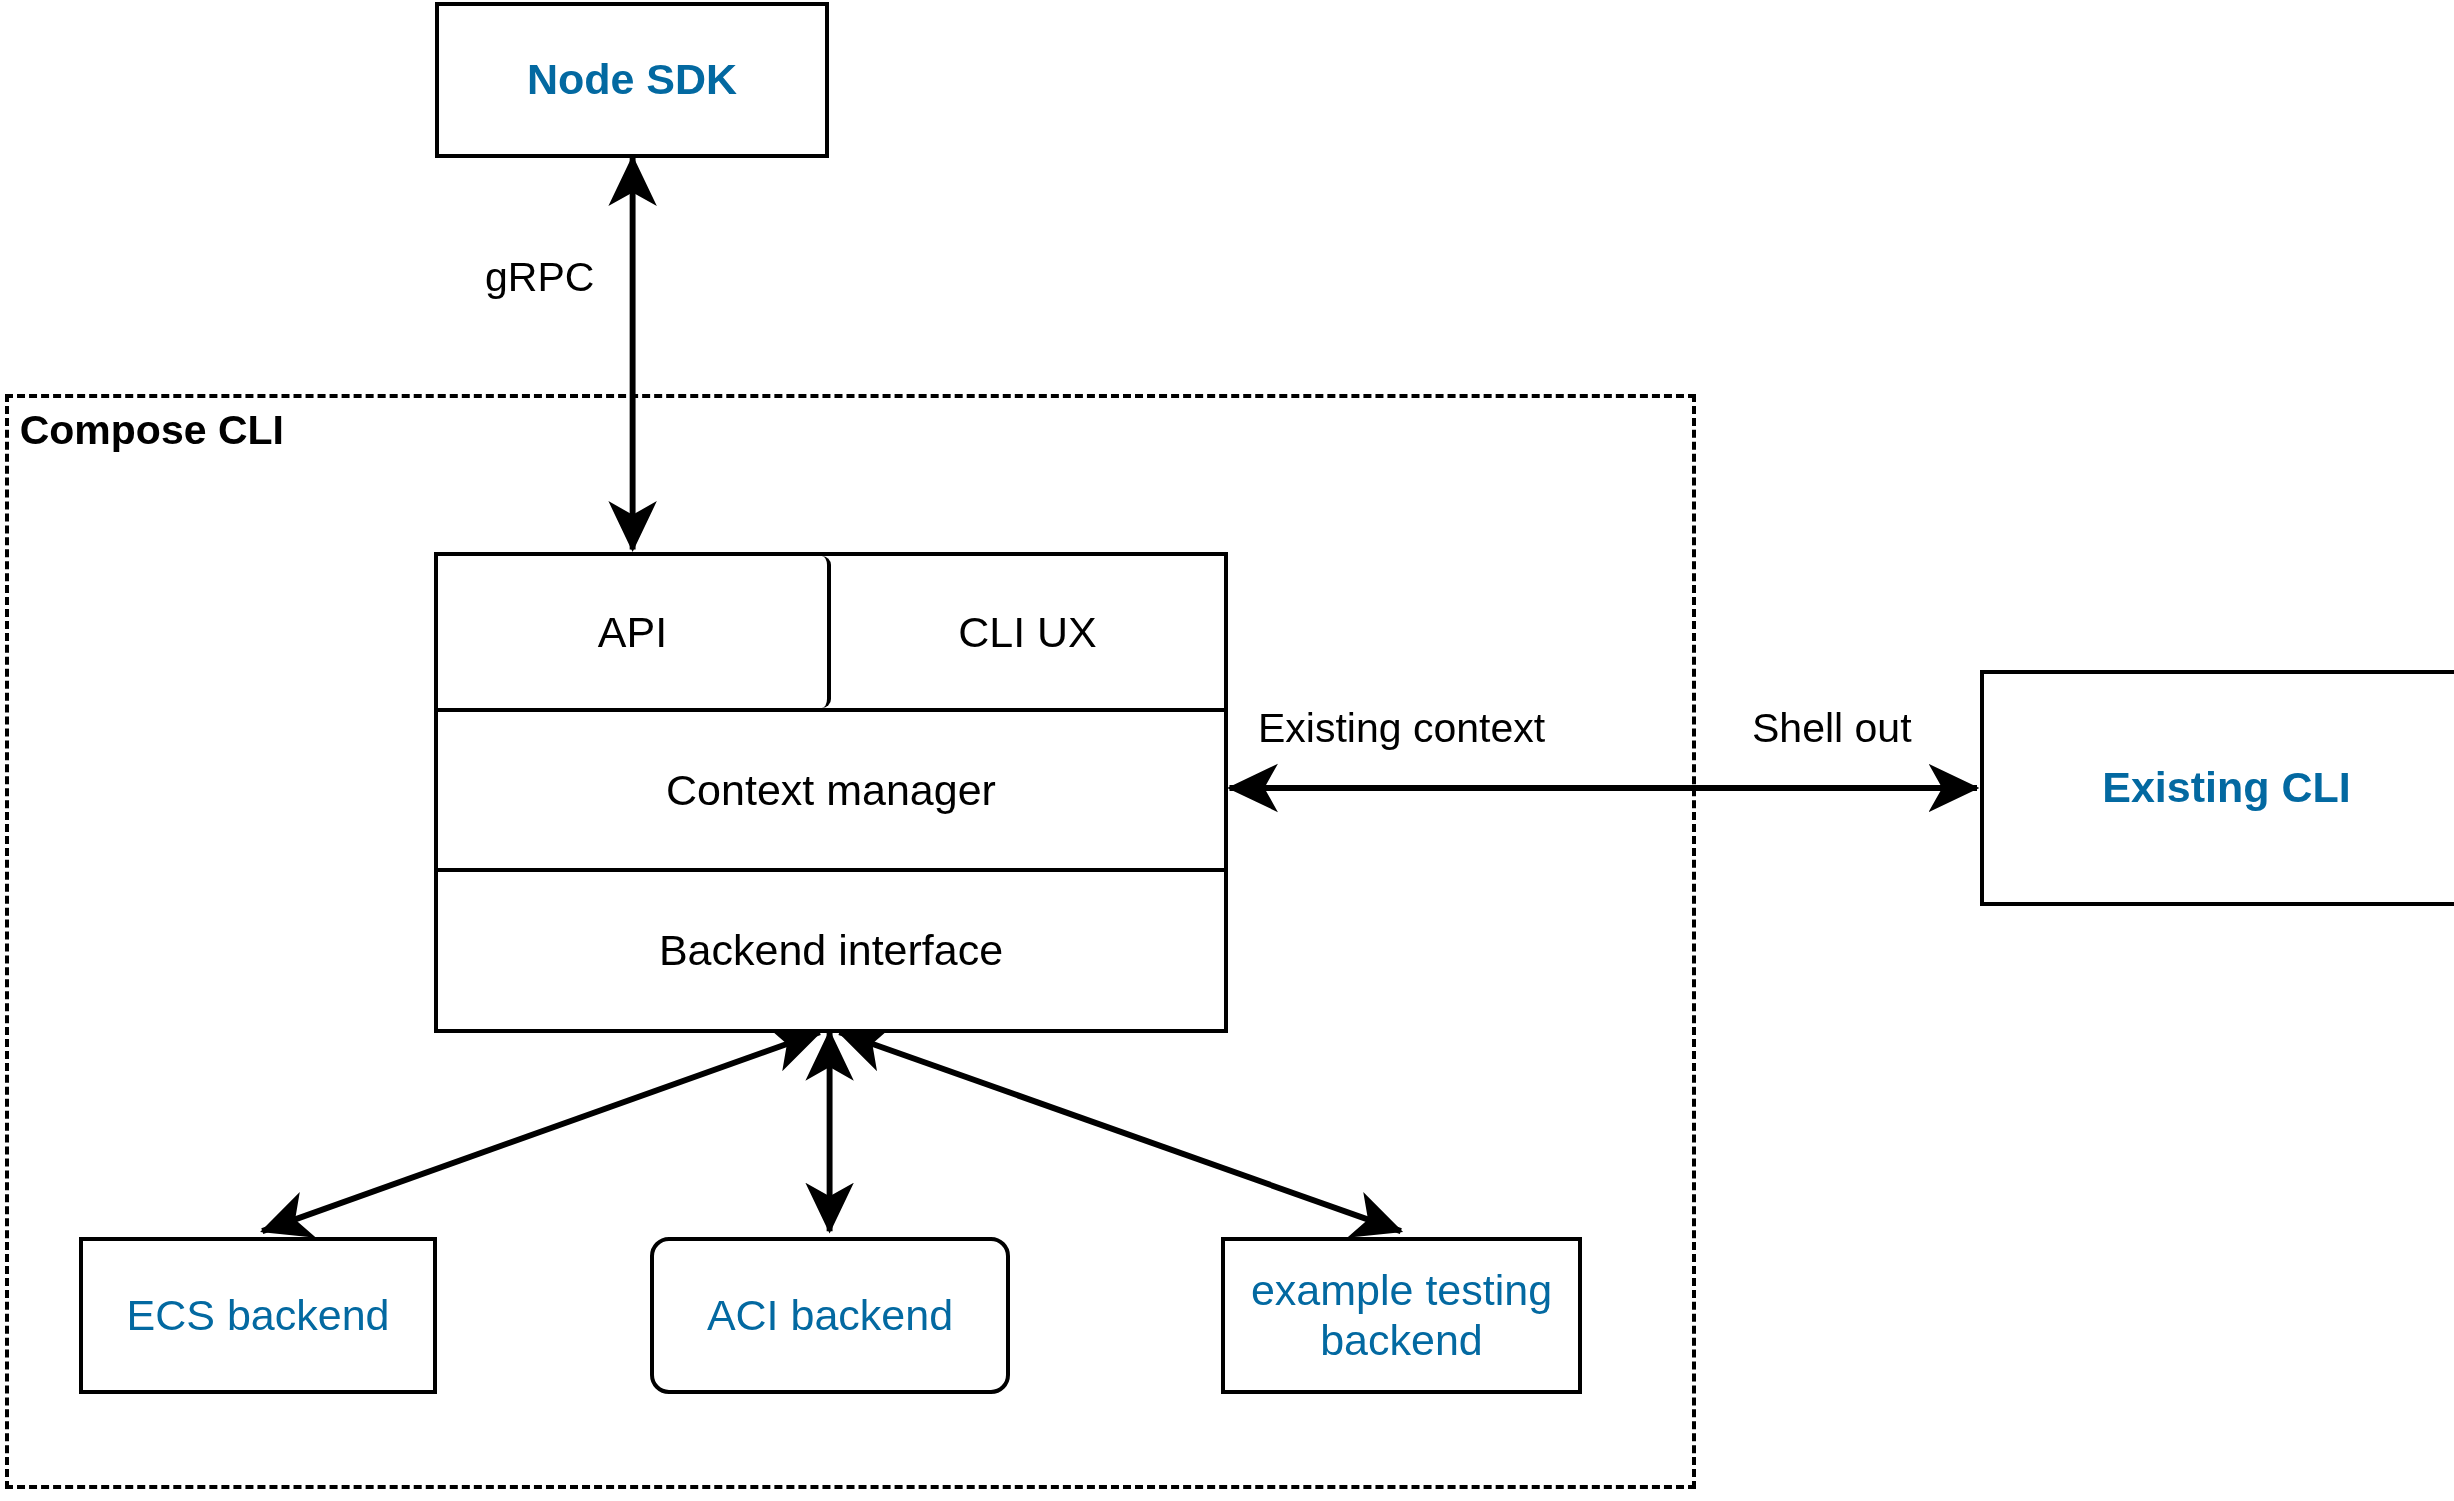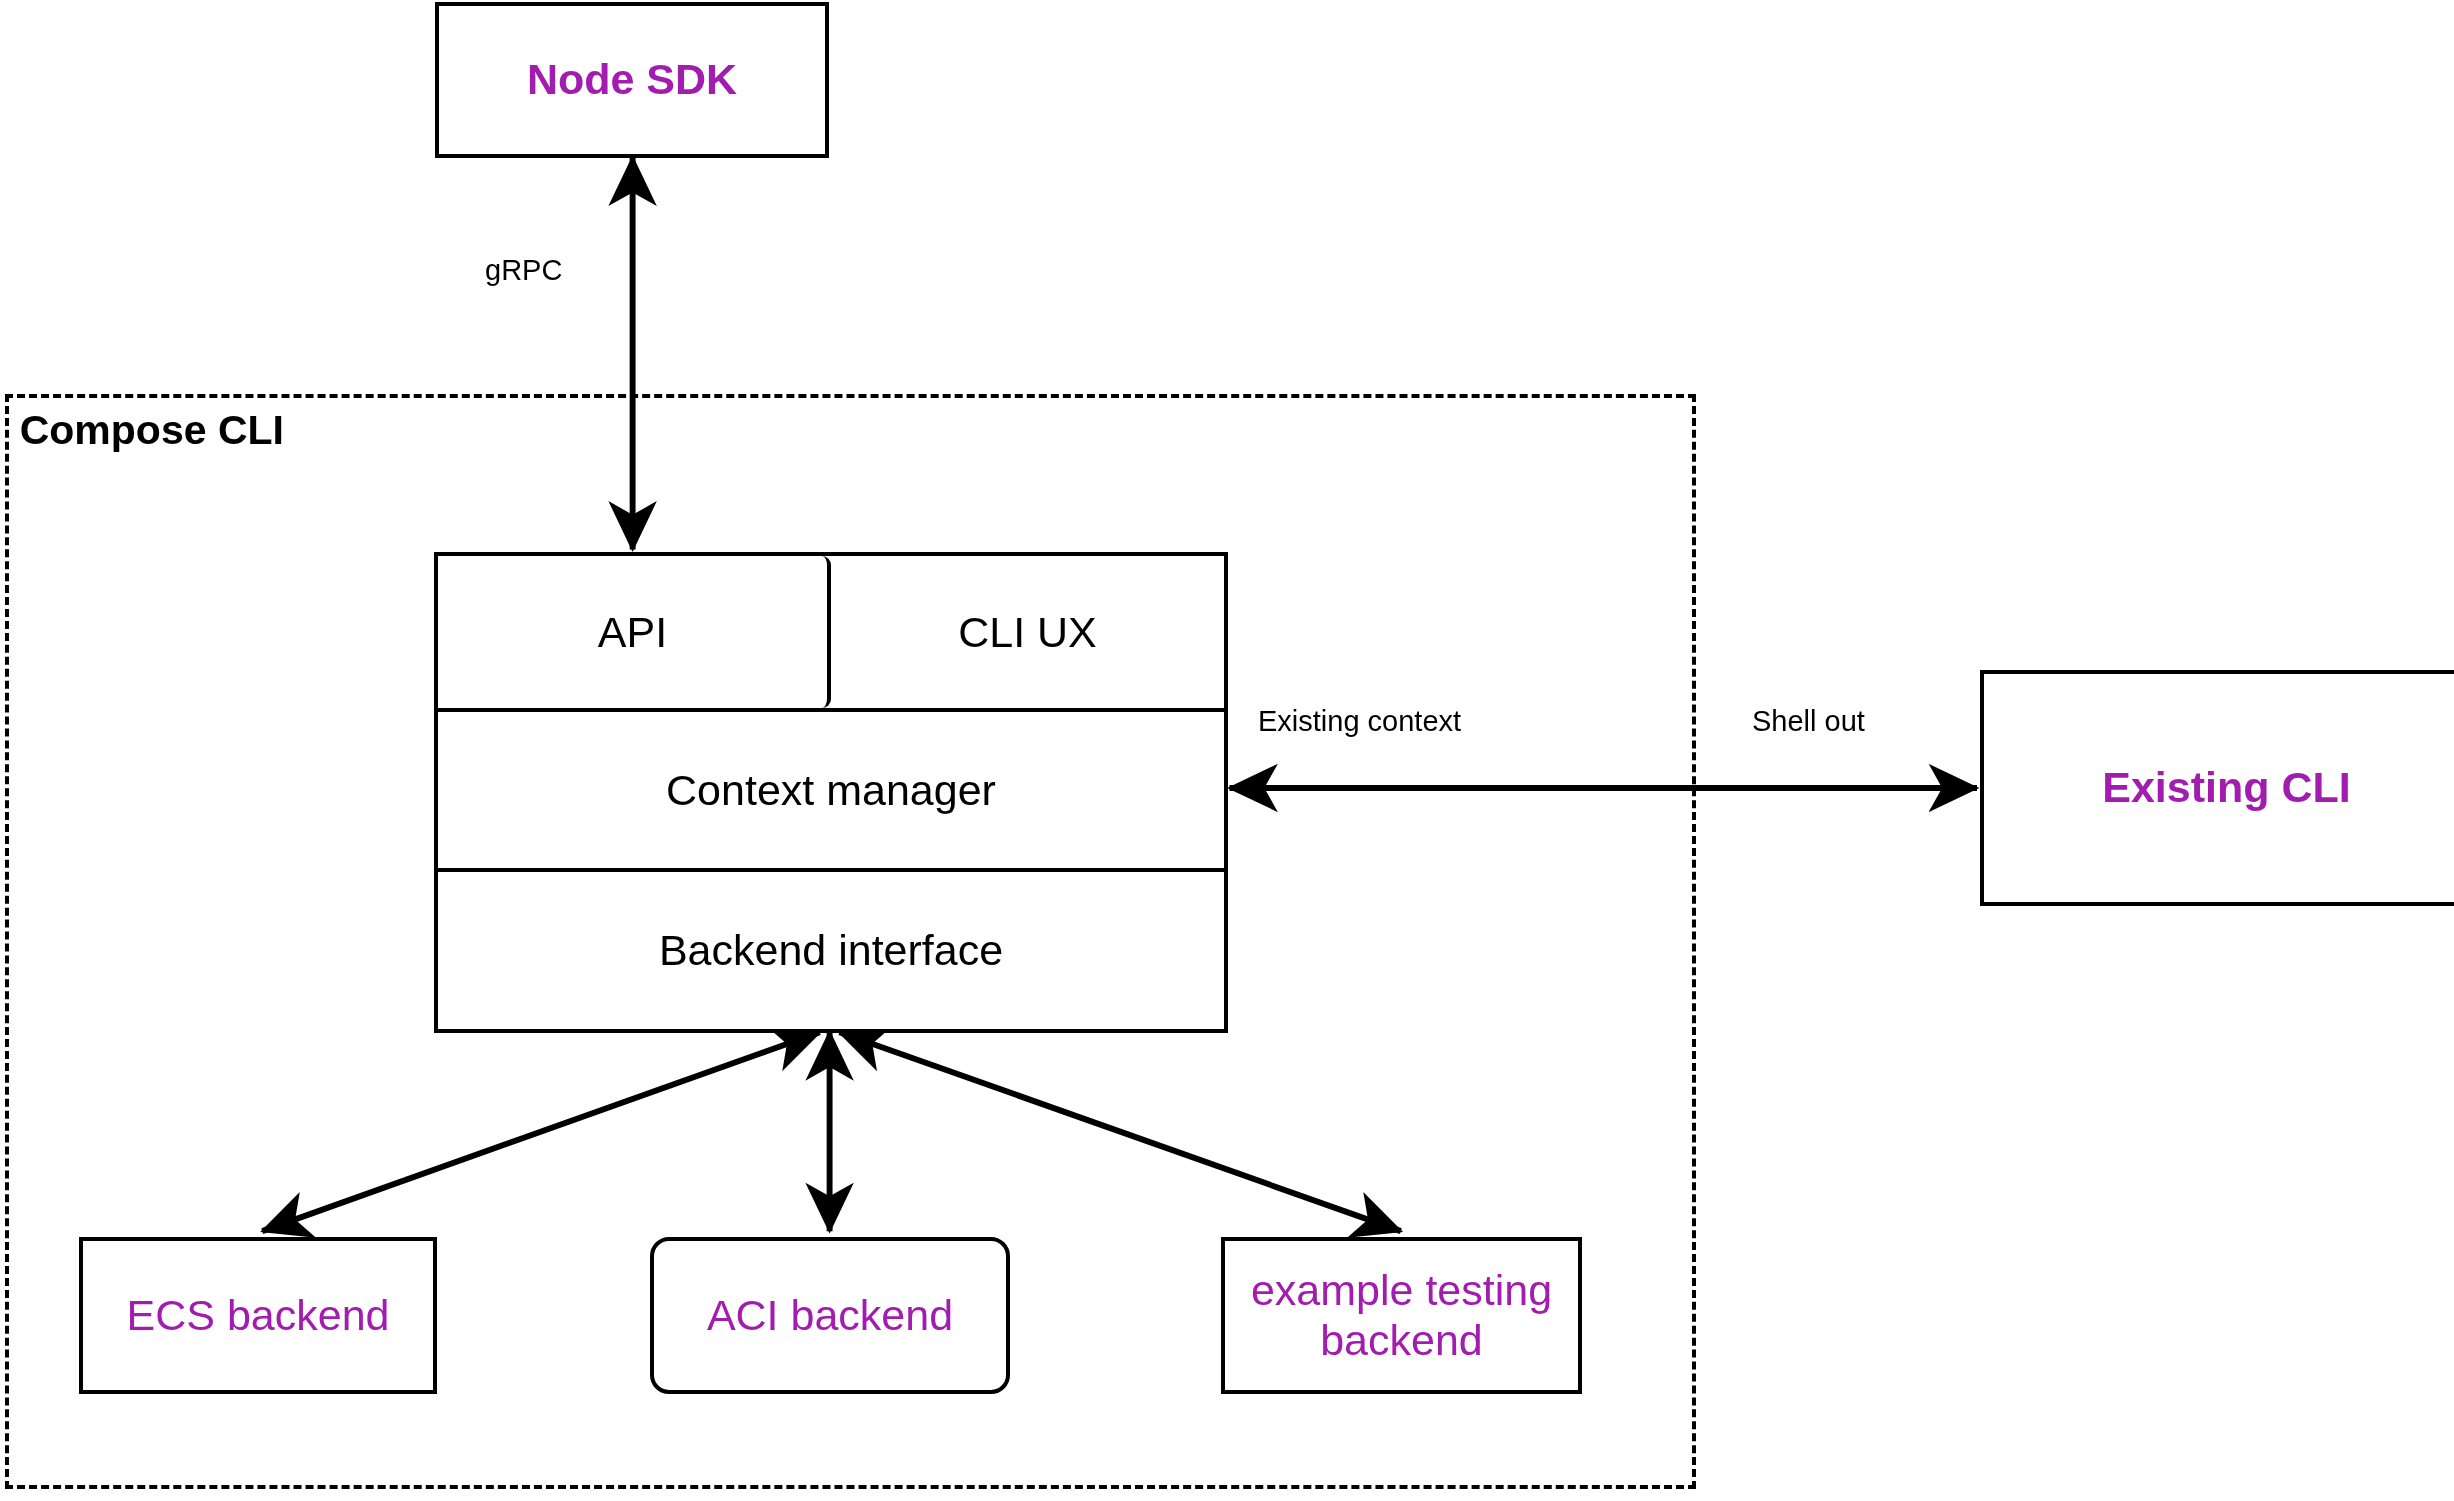--- a/index.html
+++ b/index.html
@@ -28,21 +28,21 @@
     box-sizing: border-box;
     border: 4.9px solid #000000;
     background: #ffffff;
     display: flex;
     align-items: center;
     justify-content: center;
     text-align: center;
   }
   .node-label {
     font-size: 43px;
-    color: #a21caf;
+    color: #0369a1;
     line-height: 1.14;
     font-weight: 400;
     white-space: pre-line;
   }
   .node-label.bold {
     font-weight: bold;
   }
   .stack-box {
     position: absolute;
     box-sizing: border-box;
@@ -85,21 +85,21 @@
   }
   .container-title {
     position: absolute;
     font-size: 41px;
     font-weight: bold;
     color: #000000;
     white-space: nowrap;
   }
   .edge-label {
     position: absolute;
-    font-size: 29px;
+    font-size: 41px;
     font-weight: 400;
     color: #000000;
     white-space: nowrap;
   }
 </style>
 </head>
 <body>
 
 <div id="canvas">
 

